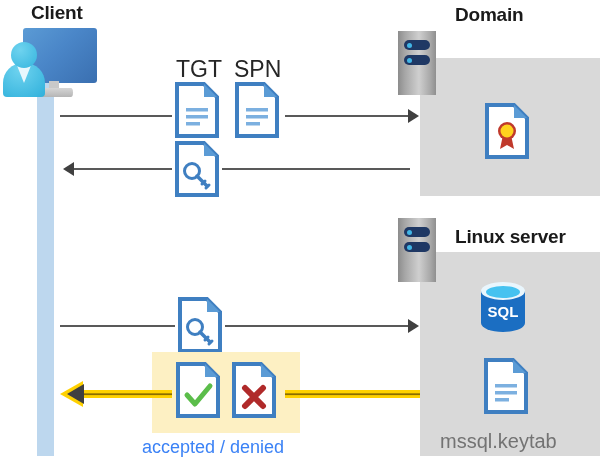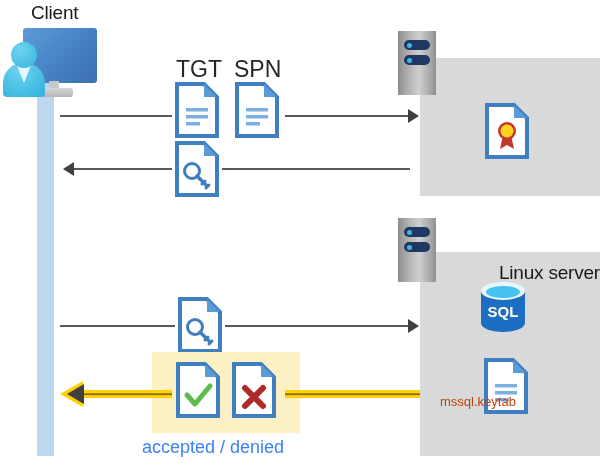--- a/index.html
+++ b/index.html
@@ -5,27 +5,26 @@
   html,body{margin:0;padding:0;background:#ffffff;}
   body{
     width:600px;height:468px;position:relative;overflow:hidden;
     font-family:"Liberation Sans","DejaVu Sans",sans-serif;
     color:#262626;
   }
   .abs{position:absolute;}
 
   
   .title{
-    font-weight:normal;font-size:19px;line-height:23px;color:#1a1a1a;
+    font-weight:bold;font-size:19px;line-height:23px;color:#1a1a1a;
     letter-spacing:-0.2px;
-    text-align:right;
   }
   #client-title{left:31px;top:1px;}
   #dc-title{left:455px;top:3px;width:140px;}
-  #linux-title{left:455px;top:225px;width:145px;margin-top:36px;}
+  #linux-title{left:455px;top:225px;width:145px;}
 
   
   .panel{background:#d9d9d9;}
   #dc-panel{left:420px;top:58px;width:180px;height:138px;}
   #linux-panel{left:420px;top:252px;width:180px;height:204px;}
 
   
   .rack{width:38px;height:64px;}
   .rack .body{
     position:absolute;left:0;top:0;width:38px;height:64px;
@@ -101,21 +100,21 @@
   #tgt-doc{left:175px;top:82px;}
   #spn-doc{left:235px;top:82px;}
   #ticket1-doc{left:175px;top:141px;}
   #ticket2-doc{left:178px;top:297px;}
   #ok-doc{left:176px;top:362px;}
   #no-doc{left:232px;top:362px;}
   #cert-doc{left:485px;top:103px;}
   #keytab-doc{left:484px;top:358px;}
 
   #accepted-label{left:142px;top:437px;font-size:18px;color:#3b82f6;}
-  #keytab-label{left:440px;top:394px;font-size:13px;color:#c2410c;}
+  #keytab-label{left:440px;top:430px;font-size:20px;color:#737373;}
 
   
   #sql-icon{left:478px;top:280px;width:50px;height:54px;}
 </style>
 </head>
 <body>
 
 <div class="abs panel" id="dc-panel"></div>
 <div class="abs panel" id="linux-panel"></div>
 
@@ -129,20 +128,21 @@
 <div class="abs" id="client-body"></div>
 <div class="abs" id="client-collar"></div>
 <div class="abs" id="client-head"></div>
 
 <div class="abs rack" id="dc-rack">
   <div class="body"></div>
   <div class="slot s1"></div>
   <div class="slot s2"></div>
 </div>
 <div class="abs title" id="dc-title">
+  <div>Domain</div>
 </div>
 
 <div class="abs doc" id="cert-doc">
   <svg width="44" height="56" viewBox="0 0 44 56">
     <path d="M2 2 H29 L42 15 V54 H2 Z" fill="#ffffff" stroke="#3f7fc1" stroke-width="4"></path>
     <path d="M29 2 L42 15 H29 Z" fill="#5b9bd5"></path>
     <path d="M18 32 l-3 14 l7 -4 l7 4 l-3 -14 Z" fill="#c0392b"></path>
     <circle cx="22" cy="28" r="9" fill="#c0392b"></circle>
     <circle cx="22" cy="28" r="6.5" fill="#ffd21e"></circle>
   </svg>

